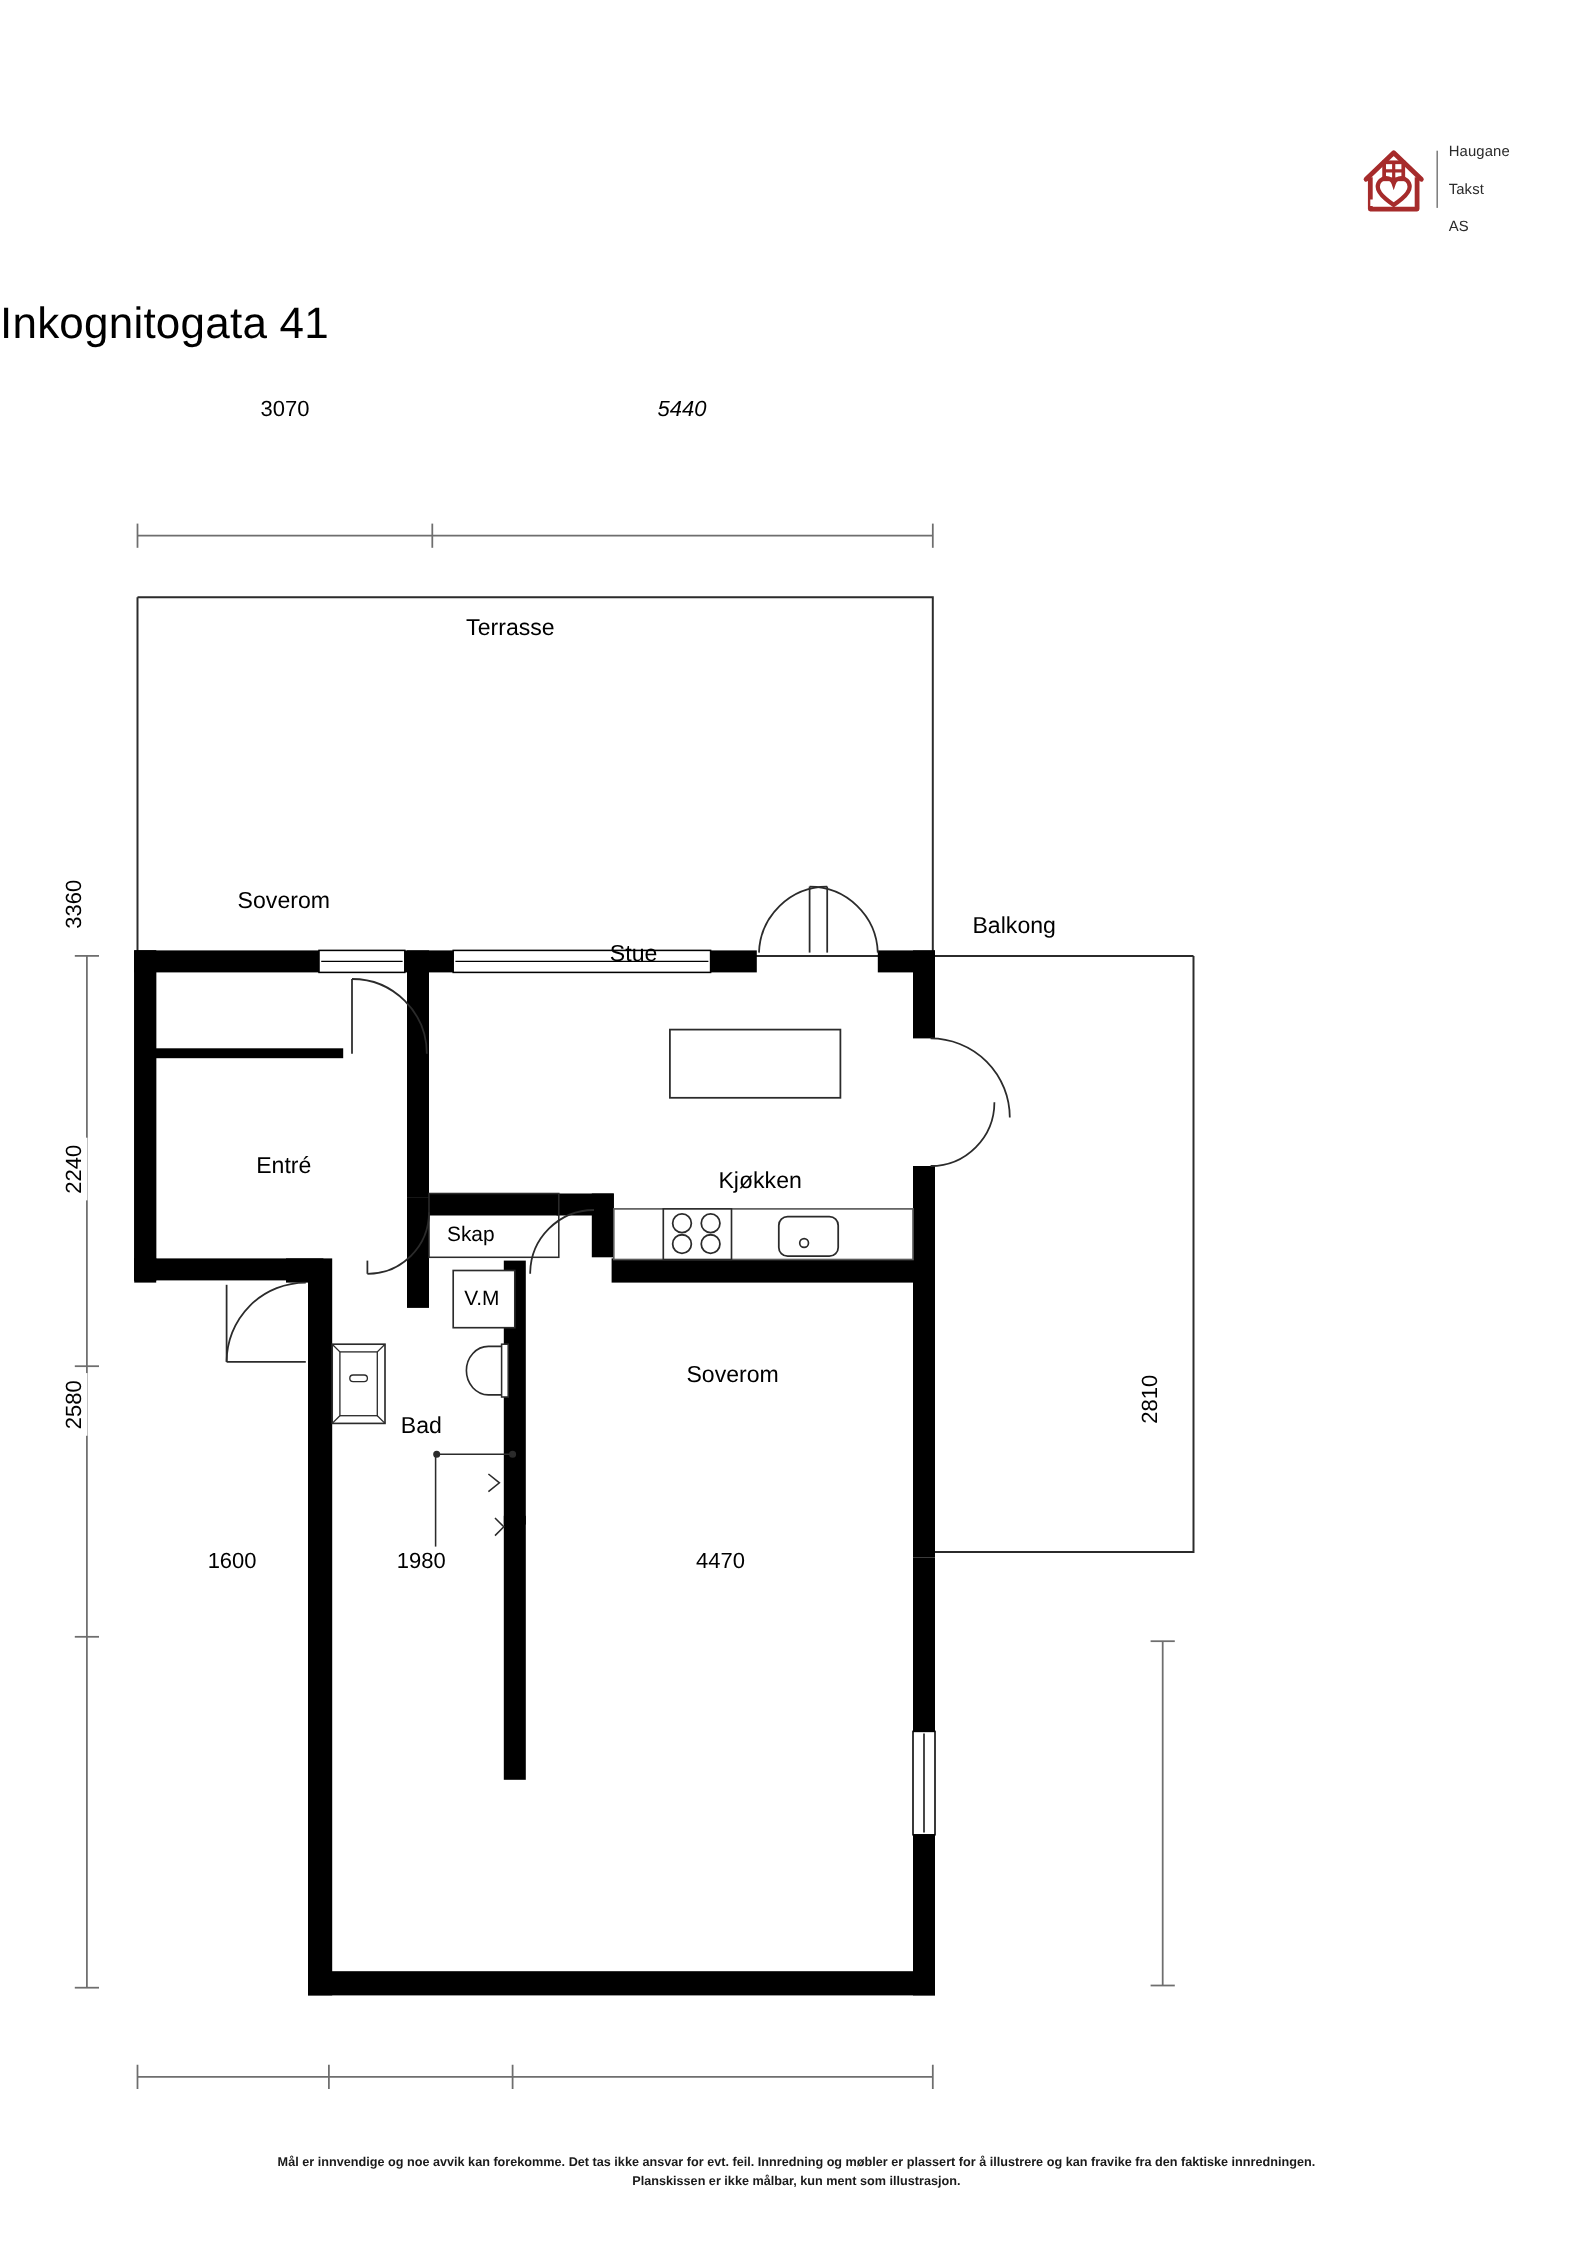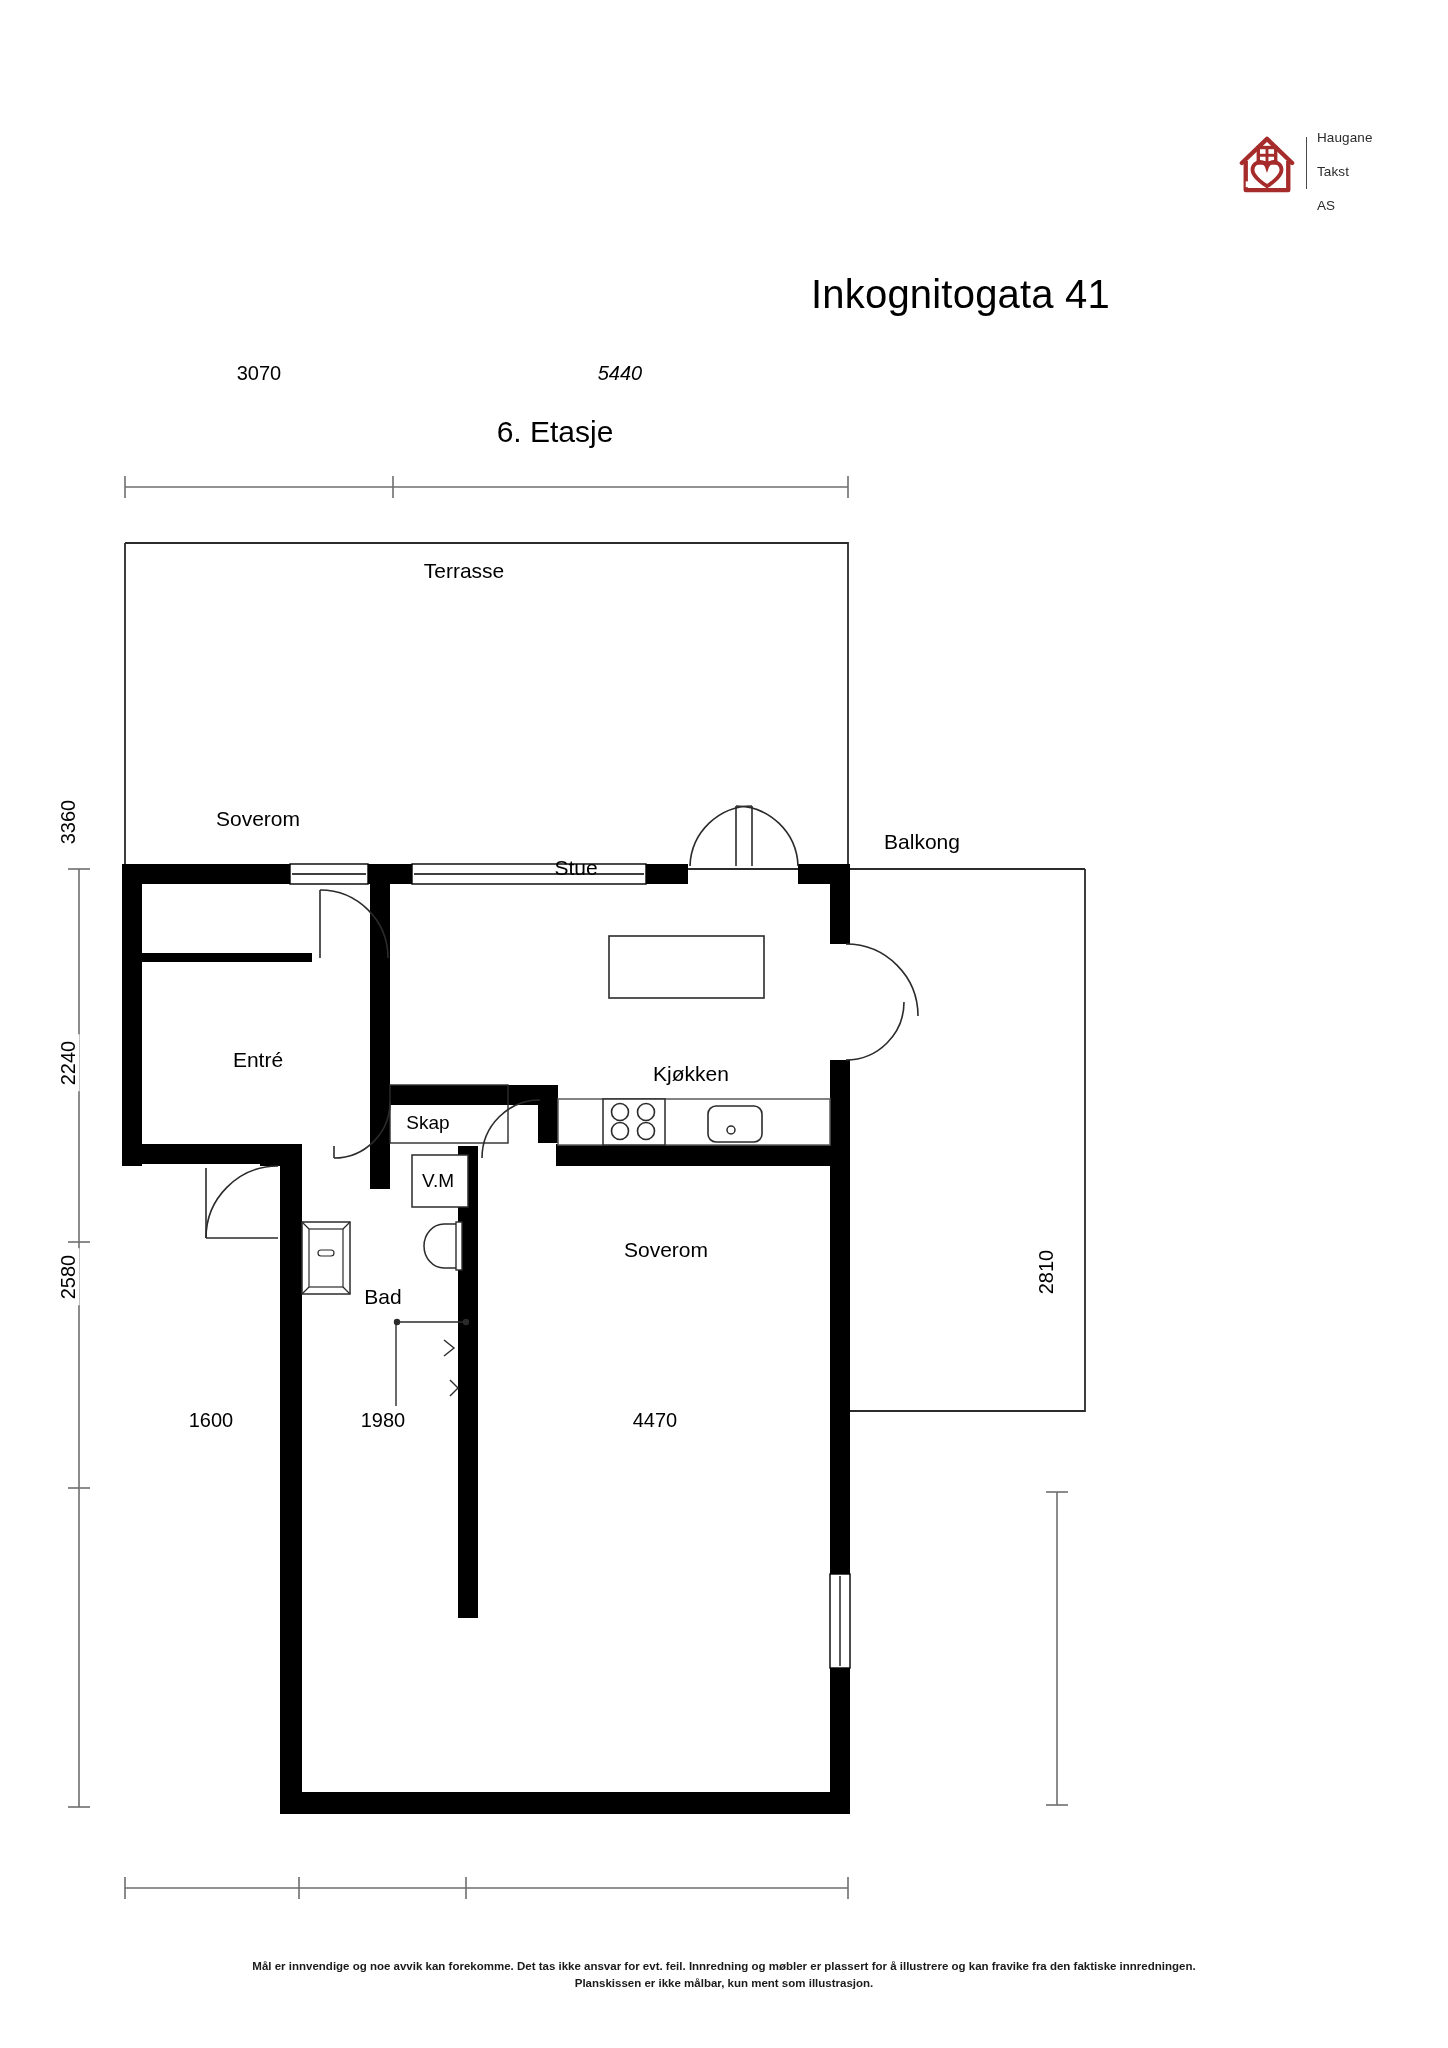--- a/index.html
+++ b/index.html
@@ -44,21 +44,21 @@
     color: #2b2b2b;
     letter-spacing: .1px;
   }
   #logo-text div { white-space: nowrap; margin-top: 17px; }
 
   
   #title {
     position: absolute;
     left: 0; top: 272px;
     width: 1110px;
-    text-align: right;
+    text-align: left;
     font-size: 40px;
     font-weight: 400;
     letter-spacing: .2px;
   }
   #subtitle {
     position: absolute;
     left: 0; top: 415px;
     width: 1110px;
     text-align: center;
     font-size: 30px;
@@ -120,21 +120,20 @@
     </svg>
     <div id="logo-divider"></div>
     <div id="logo-text">
       <div>Haugane</div>
       <div>Takst</div>
       <div>AS</div>
     </div>
   </div>
 
   <div id="title">Inkognitogata 41</div>
-  <div id="subtitle">6. Etasje</div>
 
   <svg id="plan" viewBox="0 0 1448 2048">
 
     <g stroke="#6e6e6e" stroke-width="1.6" fill="none">
 
       <line x1="125" y1="487" x2="848" y2="487"></line>
       <line x1="125" y1="476" x2="125" y2="498"></line>
       <line x1="393" y1="476" x2="393" y2="498"></line>
       <line x1="848" y1="476" x2="848" y2="498"></line>
 

